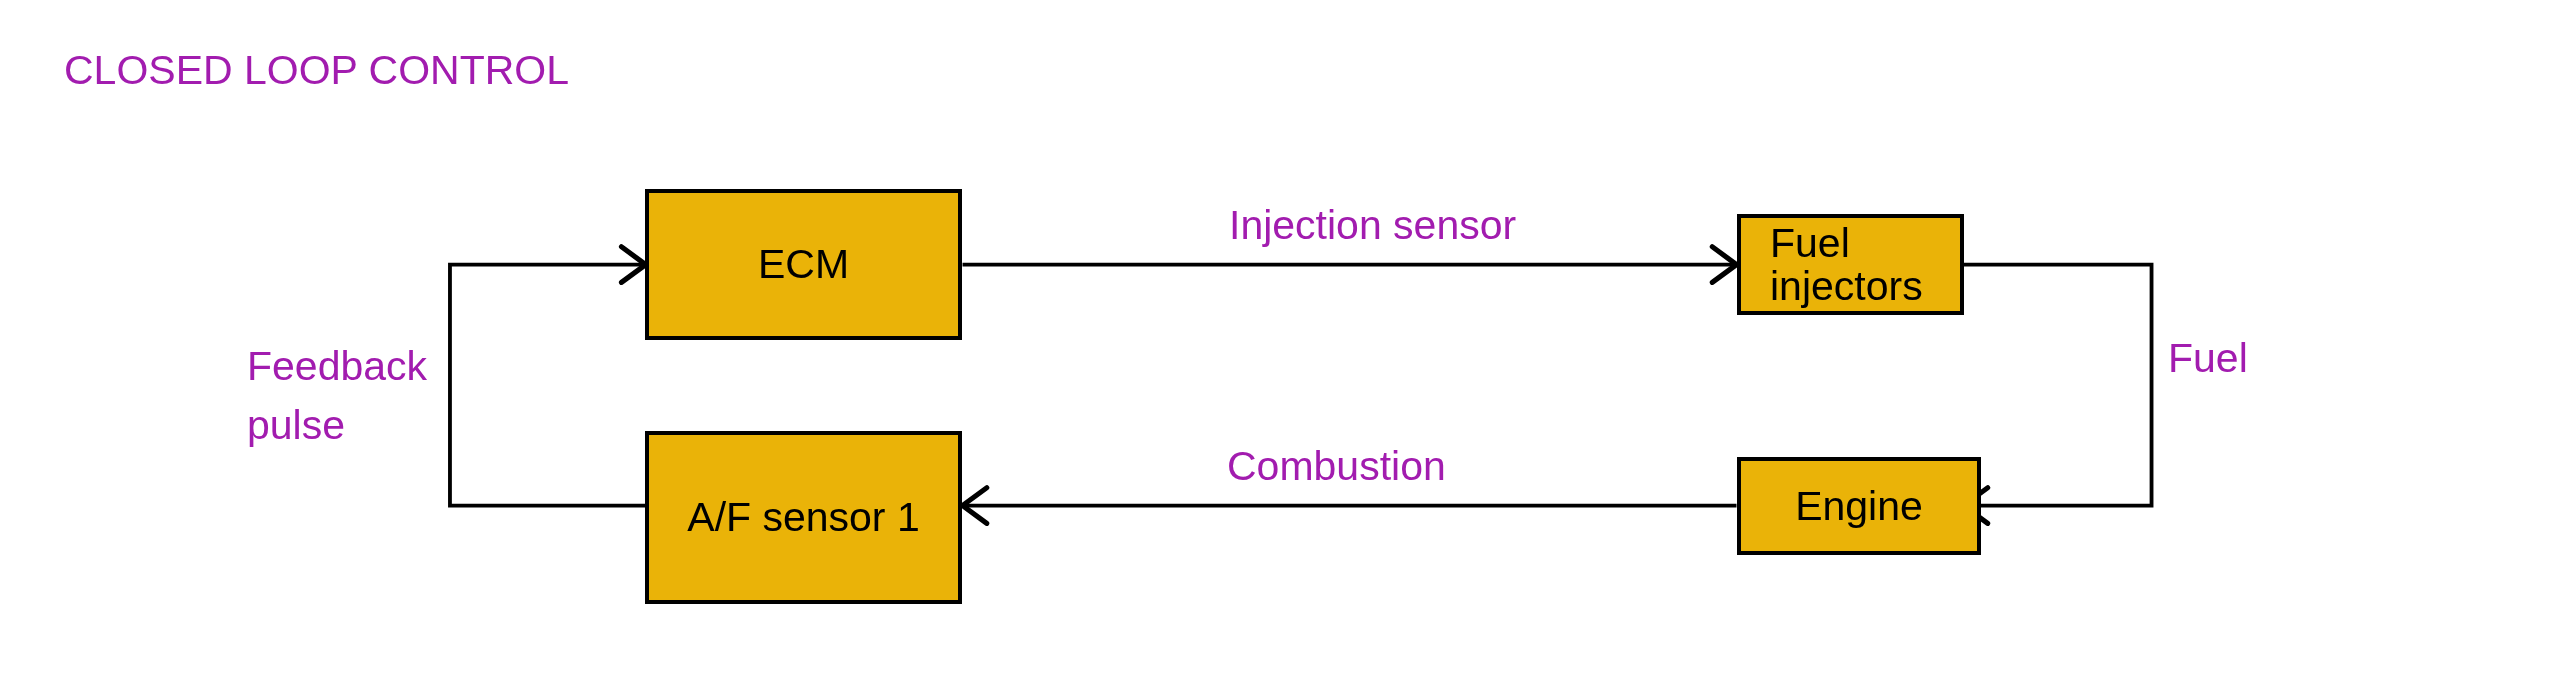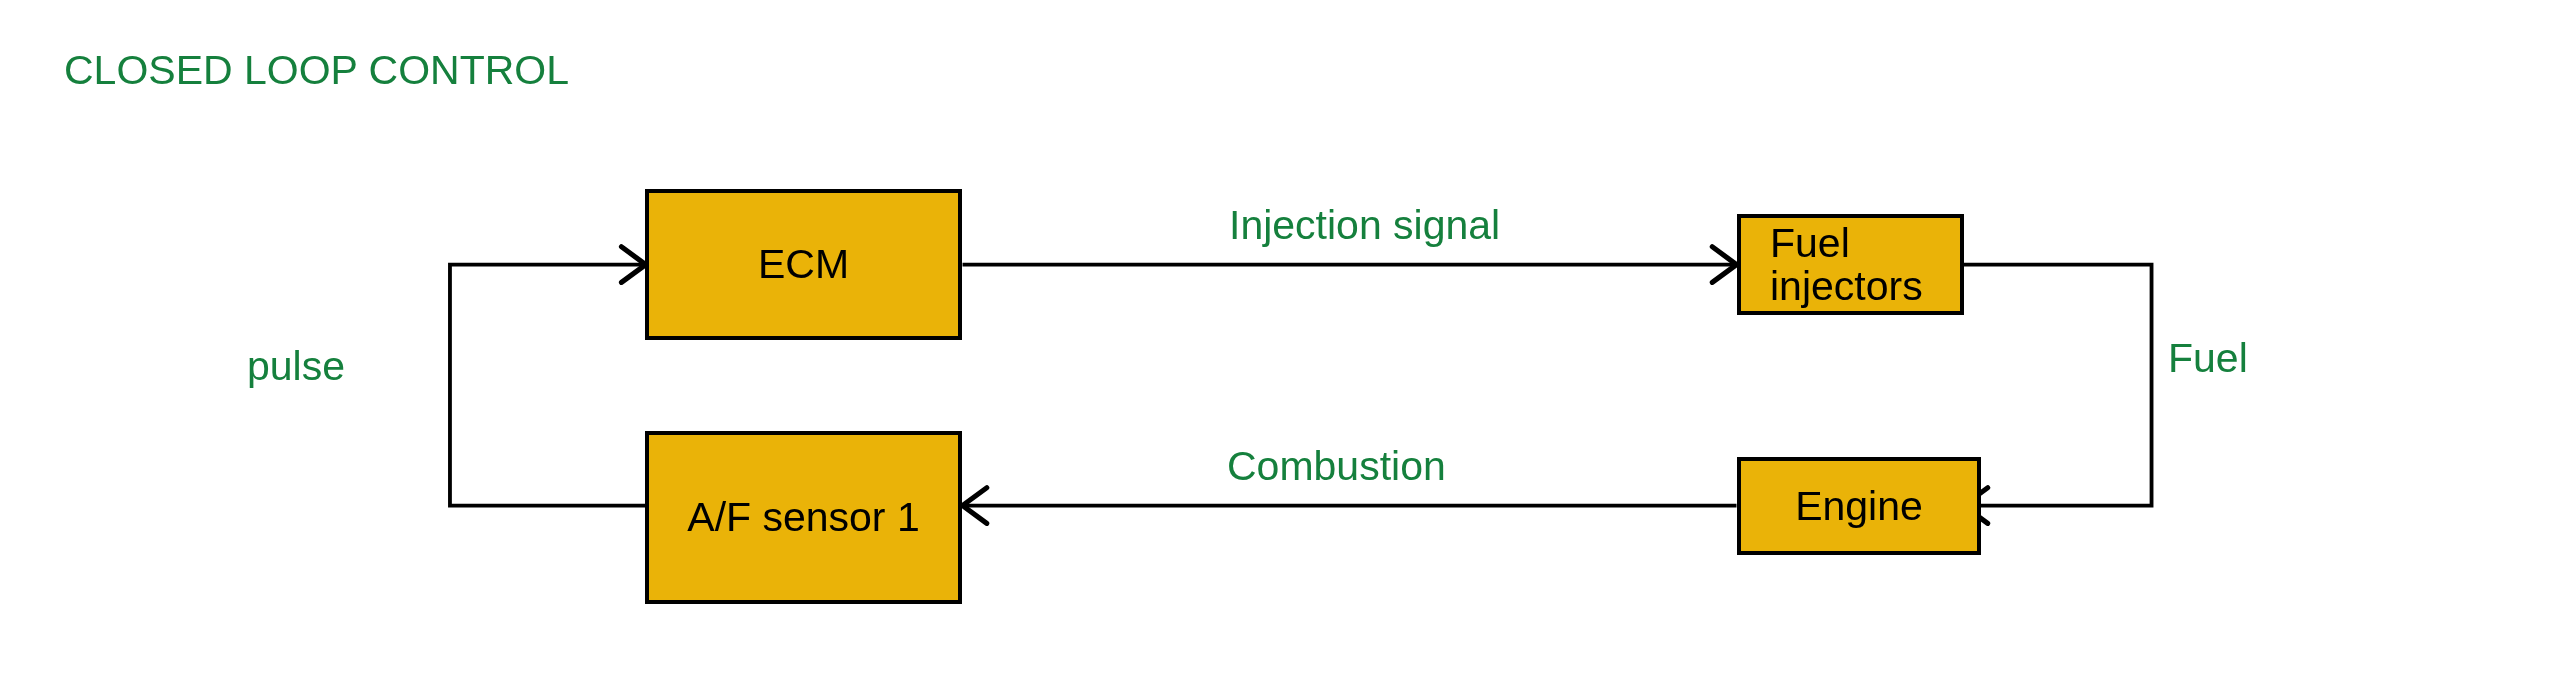--- a/index.html
+++ b/index.html
@@ -14,21 +14,21 @@
     background: #ffffff;
     font-family: "Liberation Sans", "DejaVu Sans", sans-serif;
     color: #000000;
     overflow: hidden;
   }
   .txt {
     position: absolute;
     font-size: 41px;
     line-height: 1.0;
     white-space: nowrap;
-    color: #15803d;
+    color: #a21caf;
   }
   .multiline div { line-height: 59px; }
   #wires {
     position: absolute;
     left: 0; top: 0;
   }
   .node {
     position: absolute;
     box-sizing: border-box;
     border: 4.5px solid #000000;
@@ -90,25 +90,26 @@
   </div>
 
   <div id="node-engine" class="node">
     <span>Engine</span>
   </div>
 
   <div id="node-af-sensor" class="node">
     <span>A/F sensor 1</span>
   </div>
 
-  <div id="label-injection-pulse" class="txt">Injection signal</div>
+  <div id="label-injection-pulse" class="txt">Injection sensor</div>
 
   <div id="label-combustion" class="txt">Combustion</div>
 
   <div id="label-feedback-signal" class="txt multiline">
+    <div>Feedback</div>
     <div>pulse</div>
   </div>
 
   <div id="label-fuel-injection" class="txt multiline">
     <div>Fuel</div>
   </div>
 
 </div>
 
 

